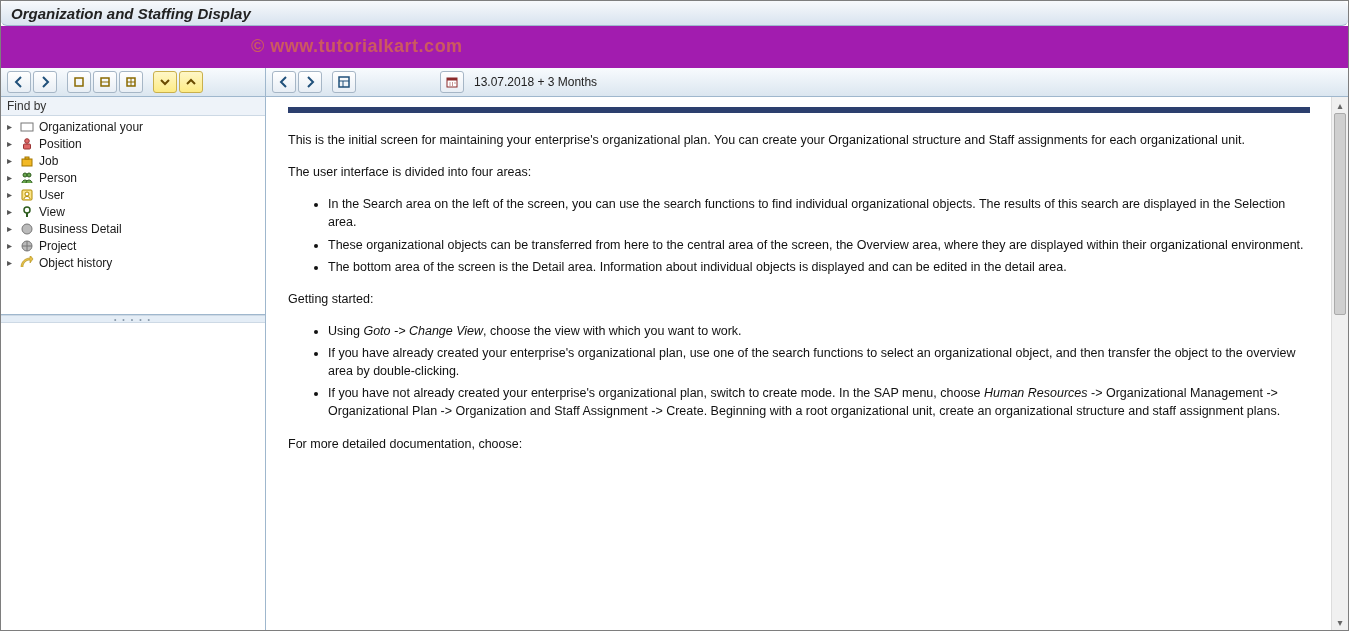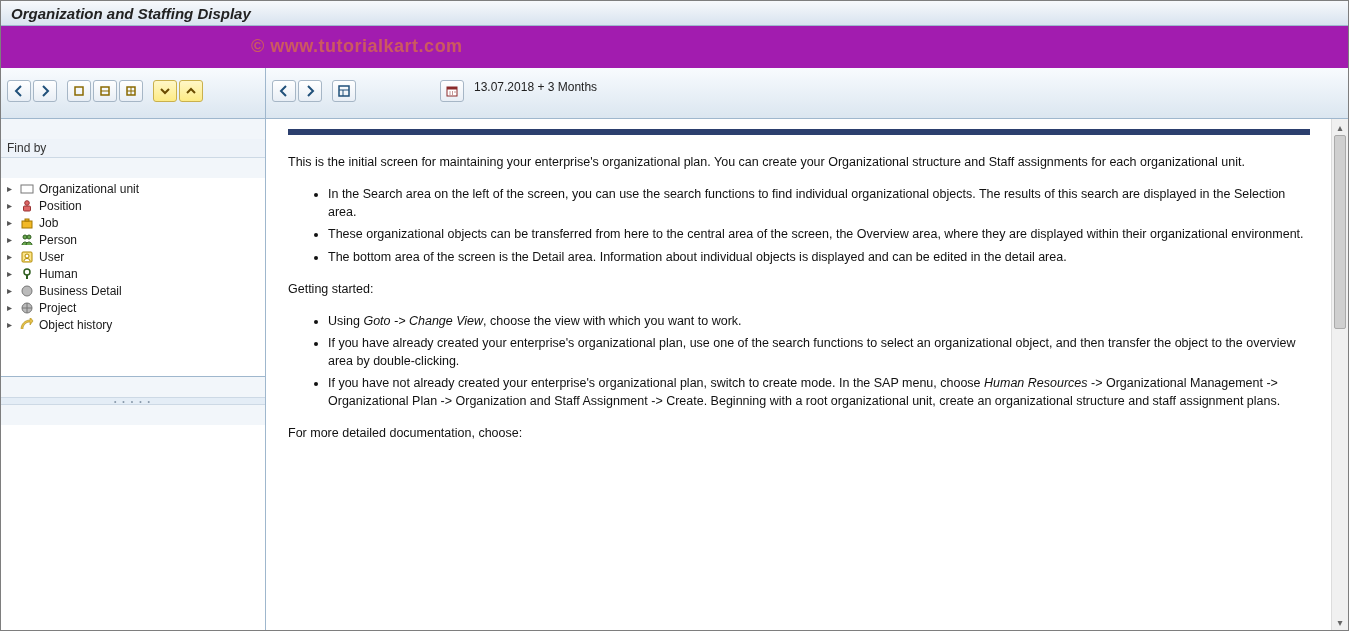--- a/index.html
+++ b/index.html
@@ -24,20 +24,21 @@
     height: 24px;
     background: linear-gradient(#f7f9fc, #d8e3ef);
     border-bottom: 1px solid #9fb7cd;
     display: flex;
     align-items: center;
     padding-left: 10px;
     font-weight: bold;
     font-style: italic;
     font-size: 15px;
     color: #222;
+    border-radius: 6px;
   }
   
   .menu-band {
     height: 42px;
     background: #a21caf;
     border-bottom: 1px solid #b0c2d3;
     position: relative;
   }
   .watermark {
     position: absolute;
@@ -58,35 +59,35 @@
     left: 0;
     right: 0;
     display: flex;
   }
   .left-pane {
     width: 264px;
     flex: 0 0 264px;
     display: flex;
     flex-direction: column;
     background: #f2f6fa;
-    gap: 20px;
   }
   .right-pane {
     flex: 1 1 auto;
     display: flex;
     flex-direction: column;
     border-left: 1px solid #9fb7cd;
   }
   
   .toolbar {
     height: 26px;
     background: linear-gradient(#f8fbfe, #dbe6f0);
     border-bottom: 1px solid #9fb7cd;
     display: flex;
-    padding: 12px 6px;
+    align-items: center;
+    padding: 1px 6px;
     gap: 2px;
   }
   .tbtn {
     width: 22px;
     height: 20px;
     border: 1px solid #a6b6c6;
     border-radius: 3px;
     background: linear-gradient(#ffffff, #e8eef5);
     display: inline-flex;
     align-items: center;
@@ -269,21 +270,21 @@
 
       <div class="tree">
 
         <div class="tree-item">
           <span class="tree-caret">▸</span>
           <span class="tree-icon">
             <svg viewBox="0 0 14 14">
                 <rect x="1" y="3" width="12" height="8" fill="#fff" stroke="#777" stroke-width="1"></rect>
               </svg>
           </span>
-          <span class="tree-label">Organizational unit</span>
+          <span class="tree-label">Organizational your</span>
         </div>
         <div class="tree-item">
           <span class="tree-caret">▸</span>
           <span class="tree-icon">
             <svg viewBox="0 0 14 14">
                 <circle cx="7" cy="4" r="2.3" fill="#d66" stroke="#933"></circle>
                 <rect x="3.5" y="7" width="7" height="5" rx="1" fill="#d66" stroke="#933"></rect>
               </svg>
           </span>
           <span class="tree-label">Position</span>
@@ -322,21 +323,21 @@
           <span class="tree-label">User</span>
         </div>
         <div class="tree-item">
           <span class="tree-caret">▸</span>
           <span class="tree-icon">
             <svg viewBox="0 0 14 14">
                 <circle cx="7" cy="5" r="3" fill="none" stroke="#2d5c1e" stroke-width="1.5"></circle>
                 <rect x="6" y="8" width="2" height="4" fill="#2d5c1e"></rect>
               </svg>
           </span>
-          <span class="tree-label">Human</span>
+          <span class="tree-label">View</span>
         </div>
         <div class="tree-item">
           <span class="tree-caret">▸</span>
           <span class="tree-icon">
             <svg viewBox="0 0 14 14">
                 <circle cx="7" cy="7" r="5" fill="#bbb" stroke="#777"></circle>
               </svg>
           </span>
           <span class="tree-label">Business Detail</span>
         </div>
@@ -395,20 +396,21 @@
         </span>
         <span class="date-label">13.07.2018  + 3 Months</span>
       </div>
 
       <div class="content-wrap">
         <div class="content-scroll">
           <div class="content-inner">
             <div class="accent-bar"></div>
             <div class="content-body">
               <p>This is the initial screen for maintaining your enterprise's organizational plan. You can create your <b>Organizational structure</b> and <b>Staff assignments</b> for each organizational unit.</p>
+              <p>The user interface is divided into four areas:</p>
               <ul>
                 <li>In the <b>Search area</b> on the left of the screen, you can use the search functions to find individual organizational objects. The results of this search are displayed in the <b>Selection area</b>.</li>
                 <li>These organizational objects can be transferred from here to the central area of the screen, the <b>Overview area</b>, where they are displayed within their organizational environment.</li>
                 <li>The bottom area of the screen is the <b>Detail area</b>. Information about individual objects is displayed and can be edited in the detail area.</li>
               </ul>
               <p>Getting started:</p>
               <ul>
                 <li>Using <i>Goto -&gt; Change View</i>, choose the view with which you want to work.</li>
                 <li>If you have already created your enterprise's organizational plan, use one of the search functions to select an organizational object, and then transfer the object to the overview area by double-clicking.</li>
                 <li>If you have not already created your enterprise's organizational plan, switch to create mode. In the SAP menu, choose <i>Human Resources</i> -&gt; Organizational Management -&gt; Organizational Plan -&gt; Organization and Staff Assignment -&gt; Create. Beginning with a root organizational unit, create an organizational structure and staff assignment plans.</li>

